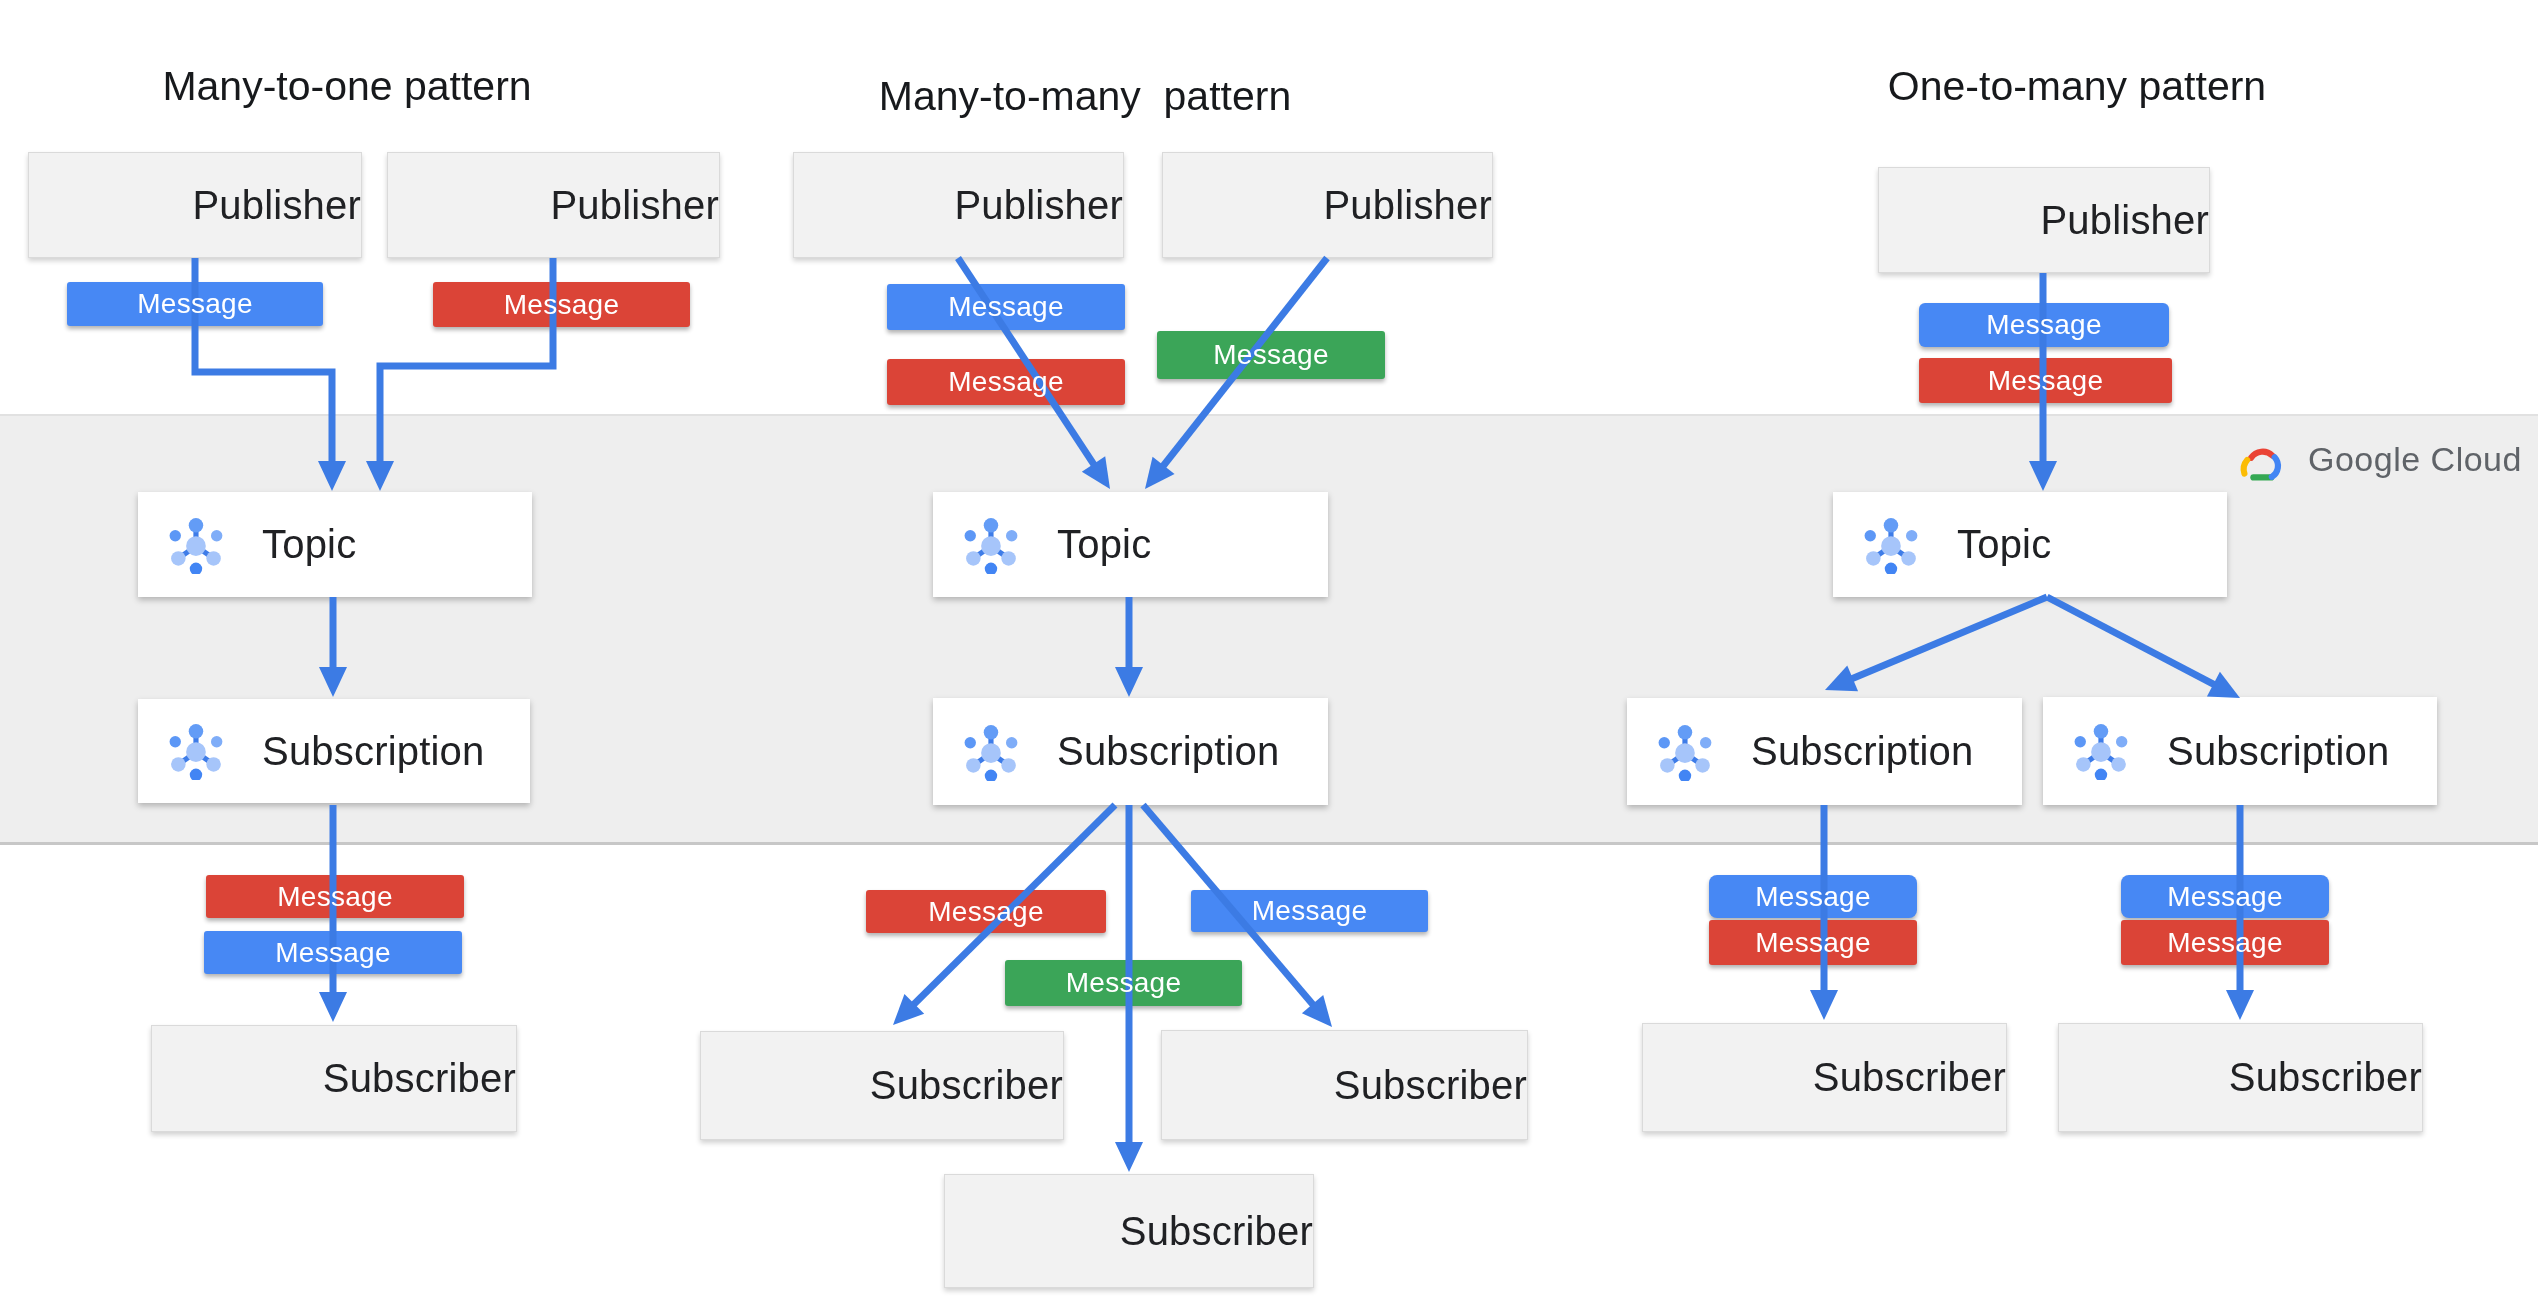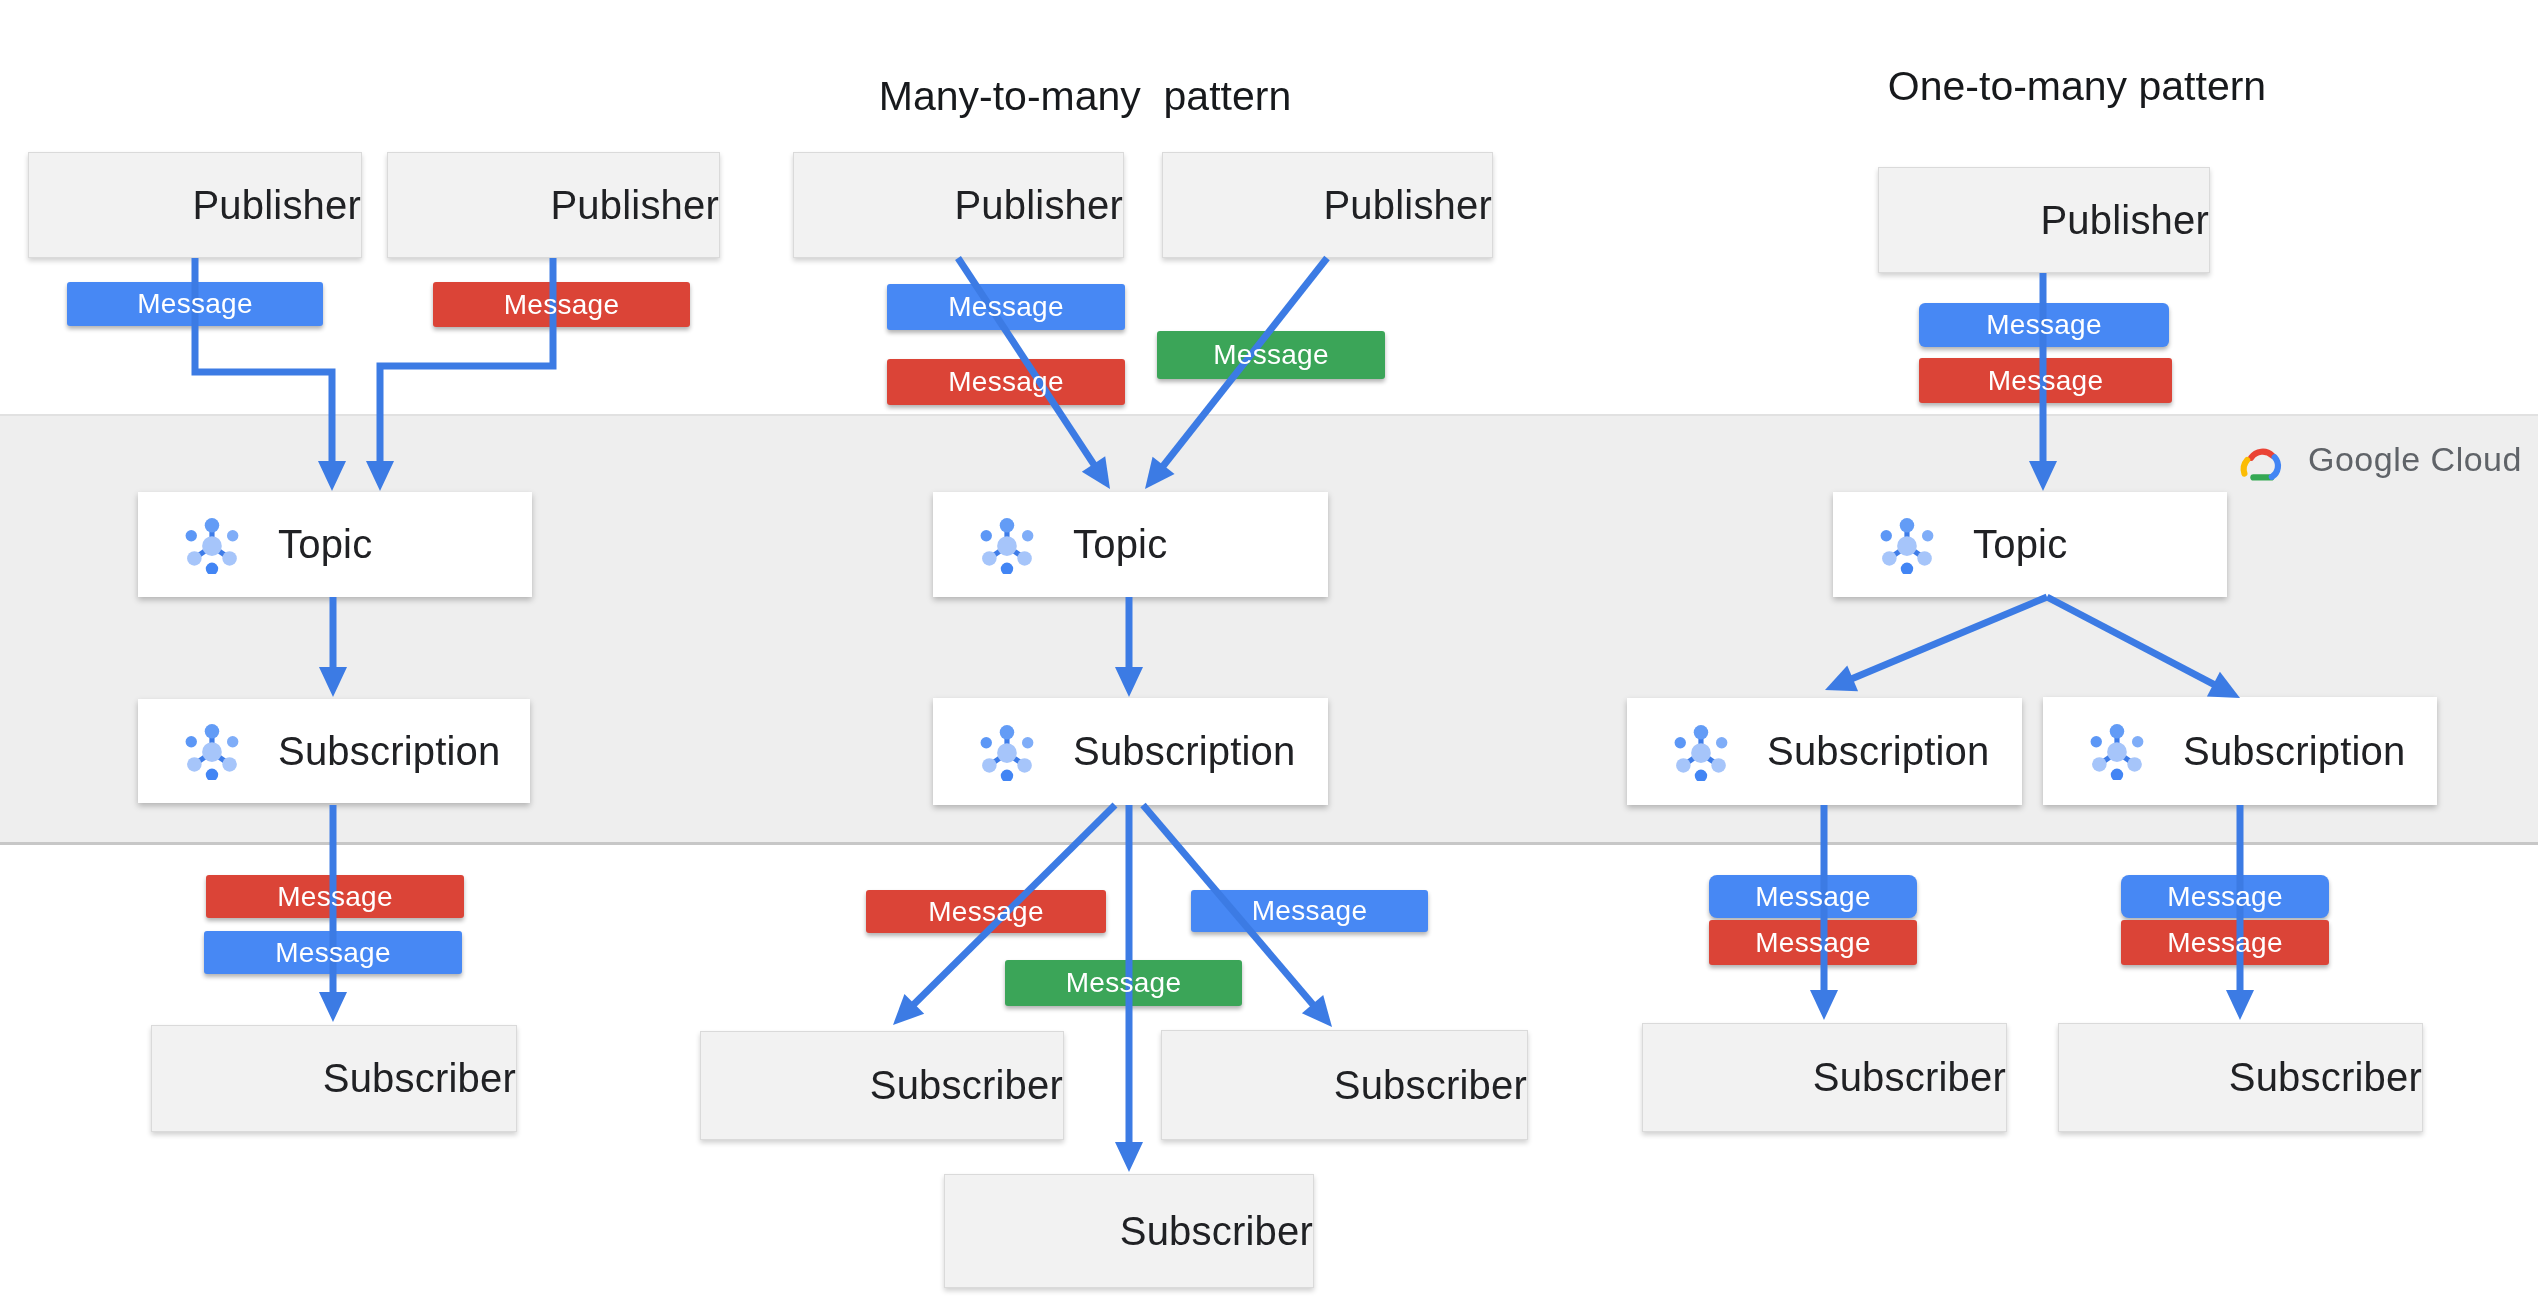--- a/index.html
+++ b/index.html
@@ -16,21 +16,21 @@
   .box{
     position:absolute;display:flex;align-items:center;justify-content:center;
     box-sizing:border-box;font-size:40px;color:#202124;letter-spacing:.2px;
   }
   .box-gray{
     background:#F2F2F2;border:1px solid #DADADA;
     box-shadow:0 3px 5px rgba(0,0,0,.18);
     justify-content:flex-end;
   }
   .box-white{
-    background:#FFFFFF;justify-content:flex-start;padding-left:46px;
+    background:#FFFFFF;justify-content:flex-start;padding-left:30px;
     box-shadow:0 3px 6px rgba(0,0,0,.25);
   }
   .box-white .node-icon{width:58px;height:58px;flex:0 0 auto;margin-right:36px;}
   .badge{
     position:absolute;display:flex;align-items:center;justify-content:center;
     box-shadow:0 3px 4px rgba(0,0,0,.30);
   }
   .badge span{
     position:relative;z-index:5;color:#FFFFFF;font-size:28px;letter-spacing:.3px;
   }
@@ -279,20 +279,21 @@
       <polyline points="2047,597 1845.2914296167742,681.4995362416216" fill="none" stroke="#3C7BE4" stroke-width="7" stroke-linejoin="miter"></polyline>
       <polygon points="1825,690 1847.2607452675422,665.4957305733551 1858.07951732366,691.3211864492494" fill="#3C7BE4"></polygon>
       <polyline points="2047,597 2220.5077541017445,687.7993946335554" fill="none" stroke="#3C7BE4" stroke-width="7" stroke-linejoin="miter"></polyline>
       <polygon points="2240,698 2206.928370360096,696.49424007192 2219.910959008298,671.6859271105037" fill="#3C7BE4"></polygon>
       <polyline points="1824,805 1824,998" fill="none" stroke="#3C7BE4" stroke-width="7" stroke-linejoin="miter"></polyline>
       <polygon points="1824,1020 1810,990 1838,990" fill="#3C7BE4"></polygon>
       <polyline points="2240,805 2240,998" fill="none" stroke="#3C7BE4" stroke-width="7" stroke-linejoin="miter"></polyline>
       <polygon points="2240,1020 2226,990 2254,990" fill="#3C7BE4"></polygon>
     </svg>
 
+  <div class="title" style="left:347px;top:63px">Many-to-one pattern</div>
   <div class="title" style="left:1085px;top:73px">Many-to-many  pattern</div>
   <div class="title" style="left:2077px;top:63px">One-to-many pattern</div>
 
   <div class="logo">
     <svg class="cloud-mark" viewBox="0 0 100 80">
       <g fill="none" stroke-width="11" stroke-linecap="round">
         <path d="M27 29 A25 25 0 0 1 65 25" stroke="#EA4335"></path>
         <path d="M15 57 A25 25 0 0 1 20 33" stroke="#FBBC05"></path>
         <path d="M31 64 L63 64" stroke="#34A853"></path>
         <path d="M69 28 A23 23 0 0 1 64 63" stroke="#4285F4"></path>

